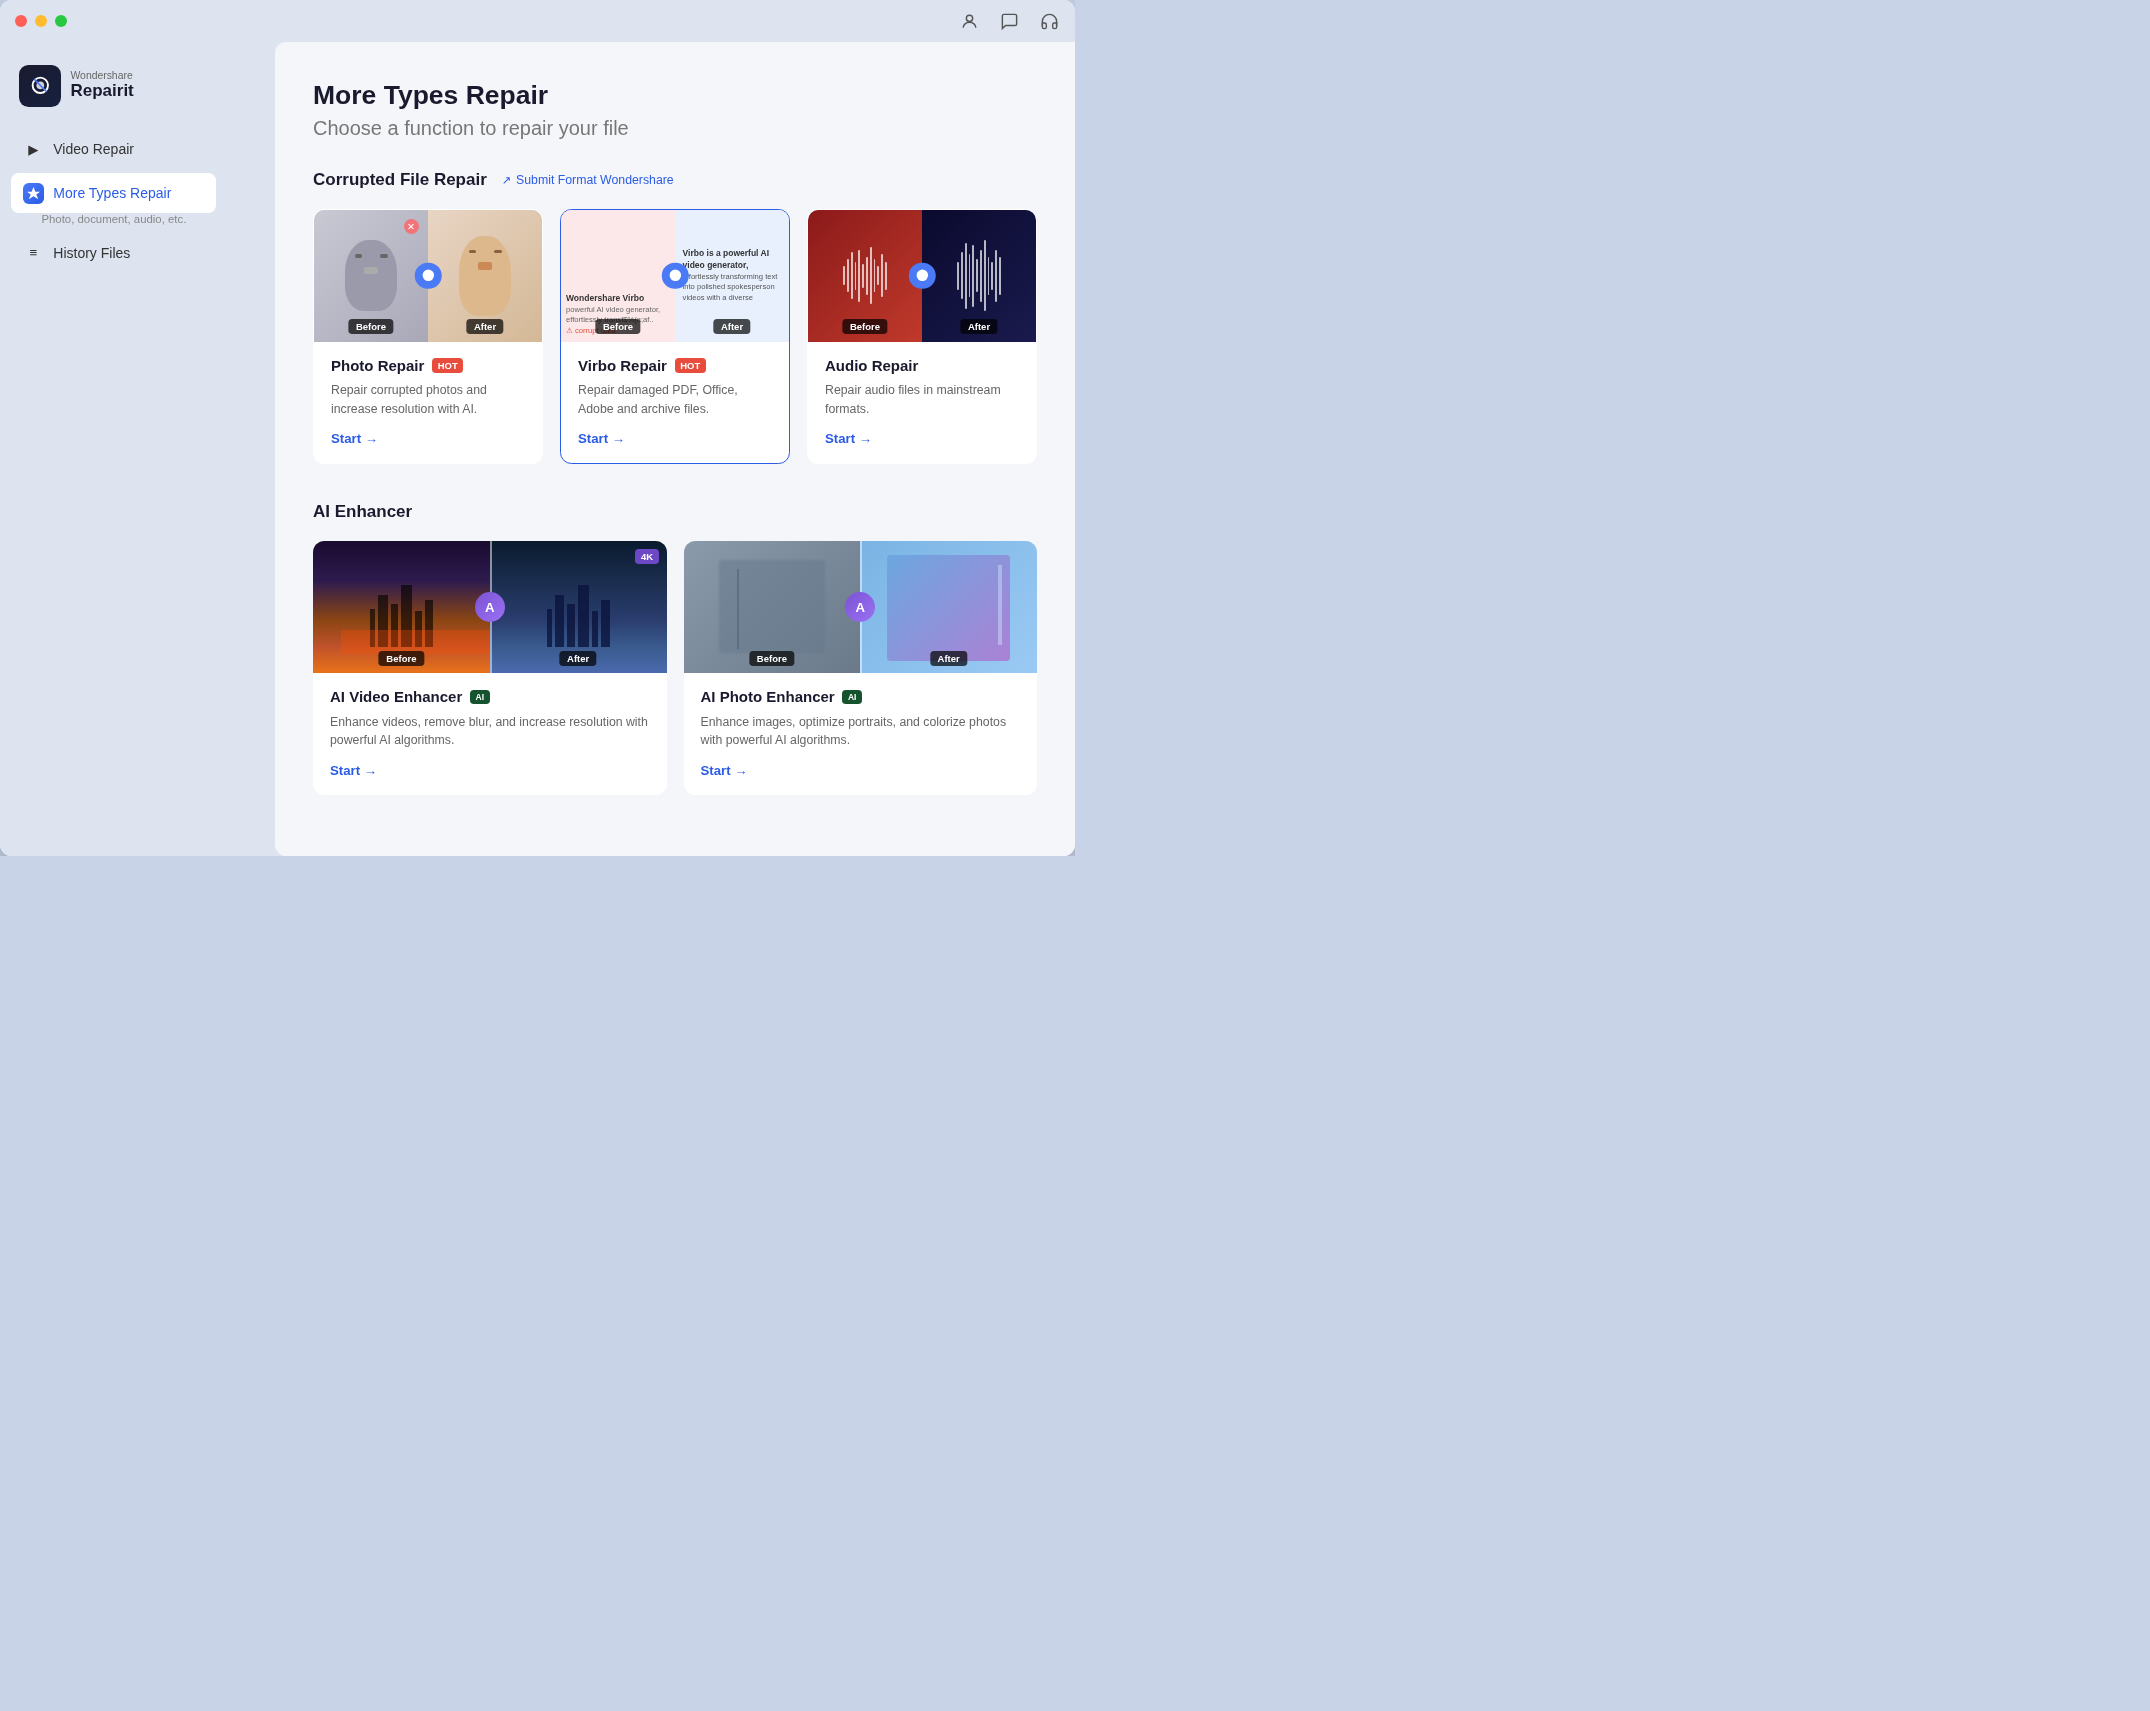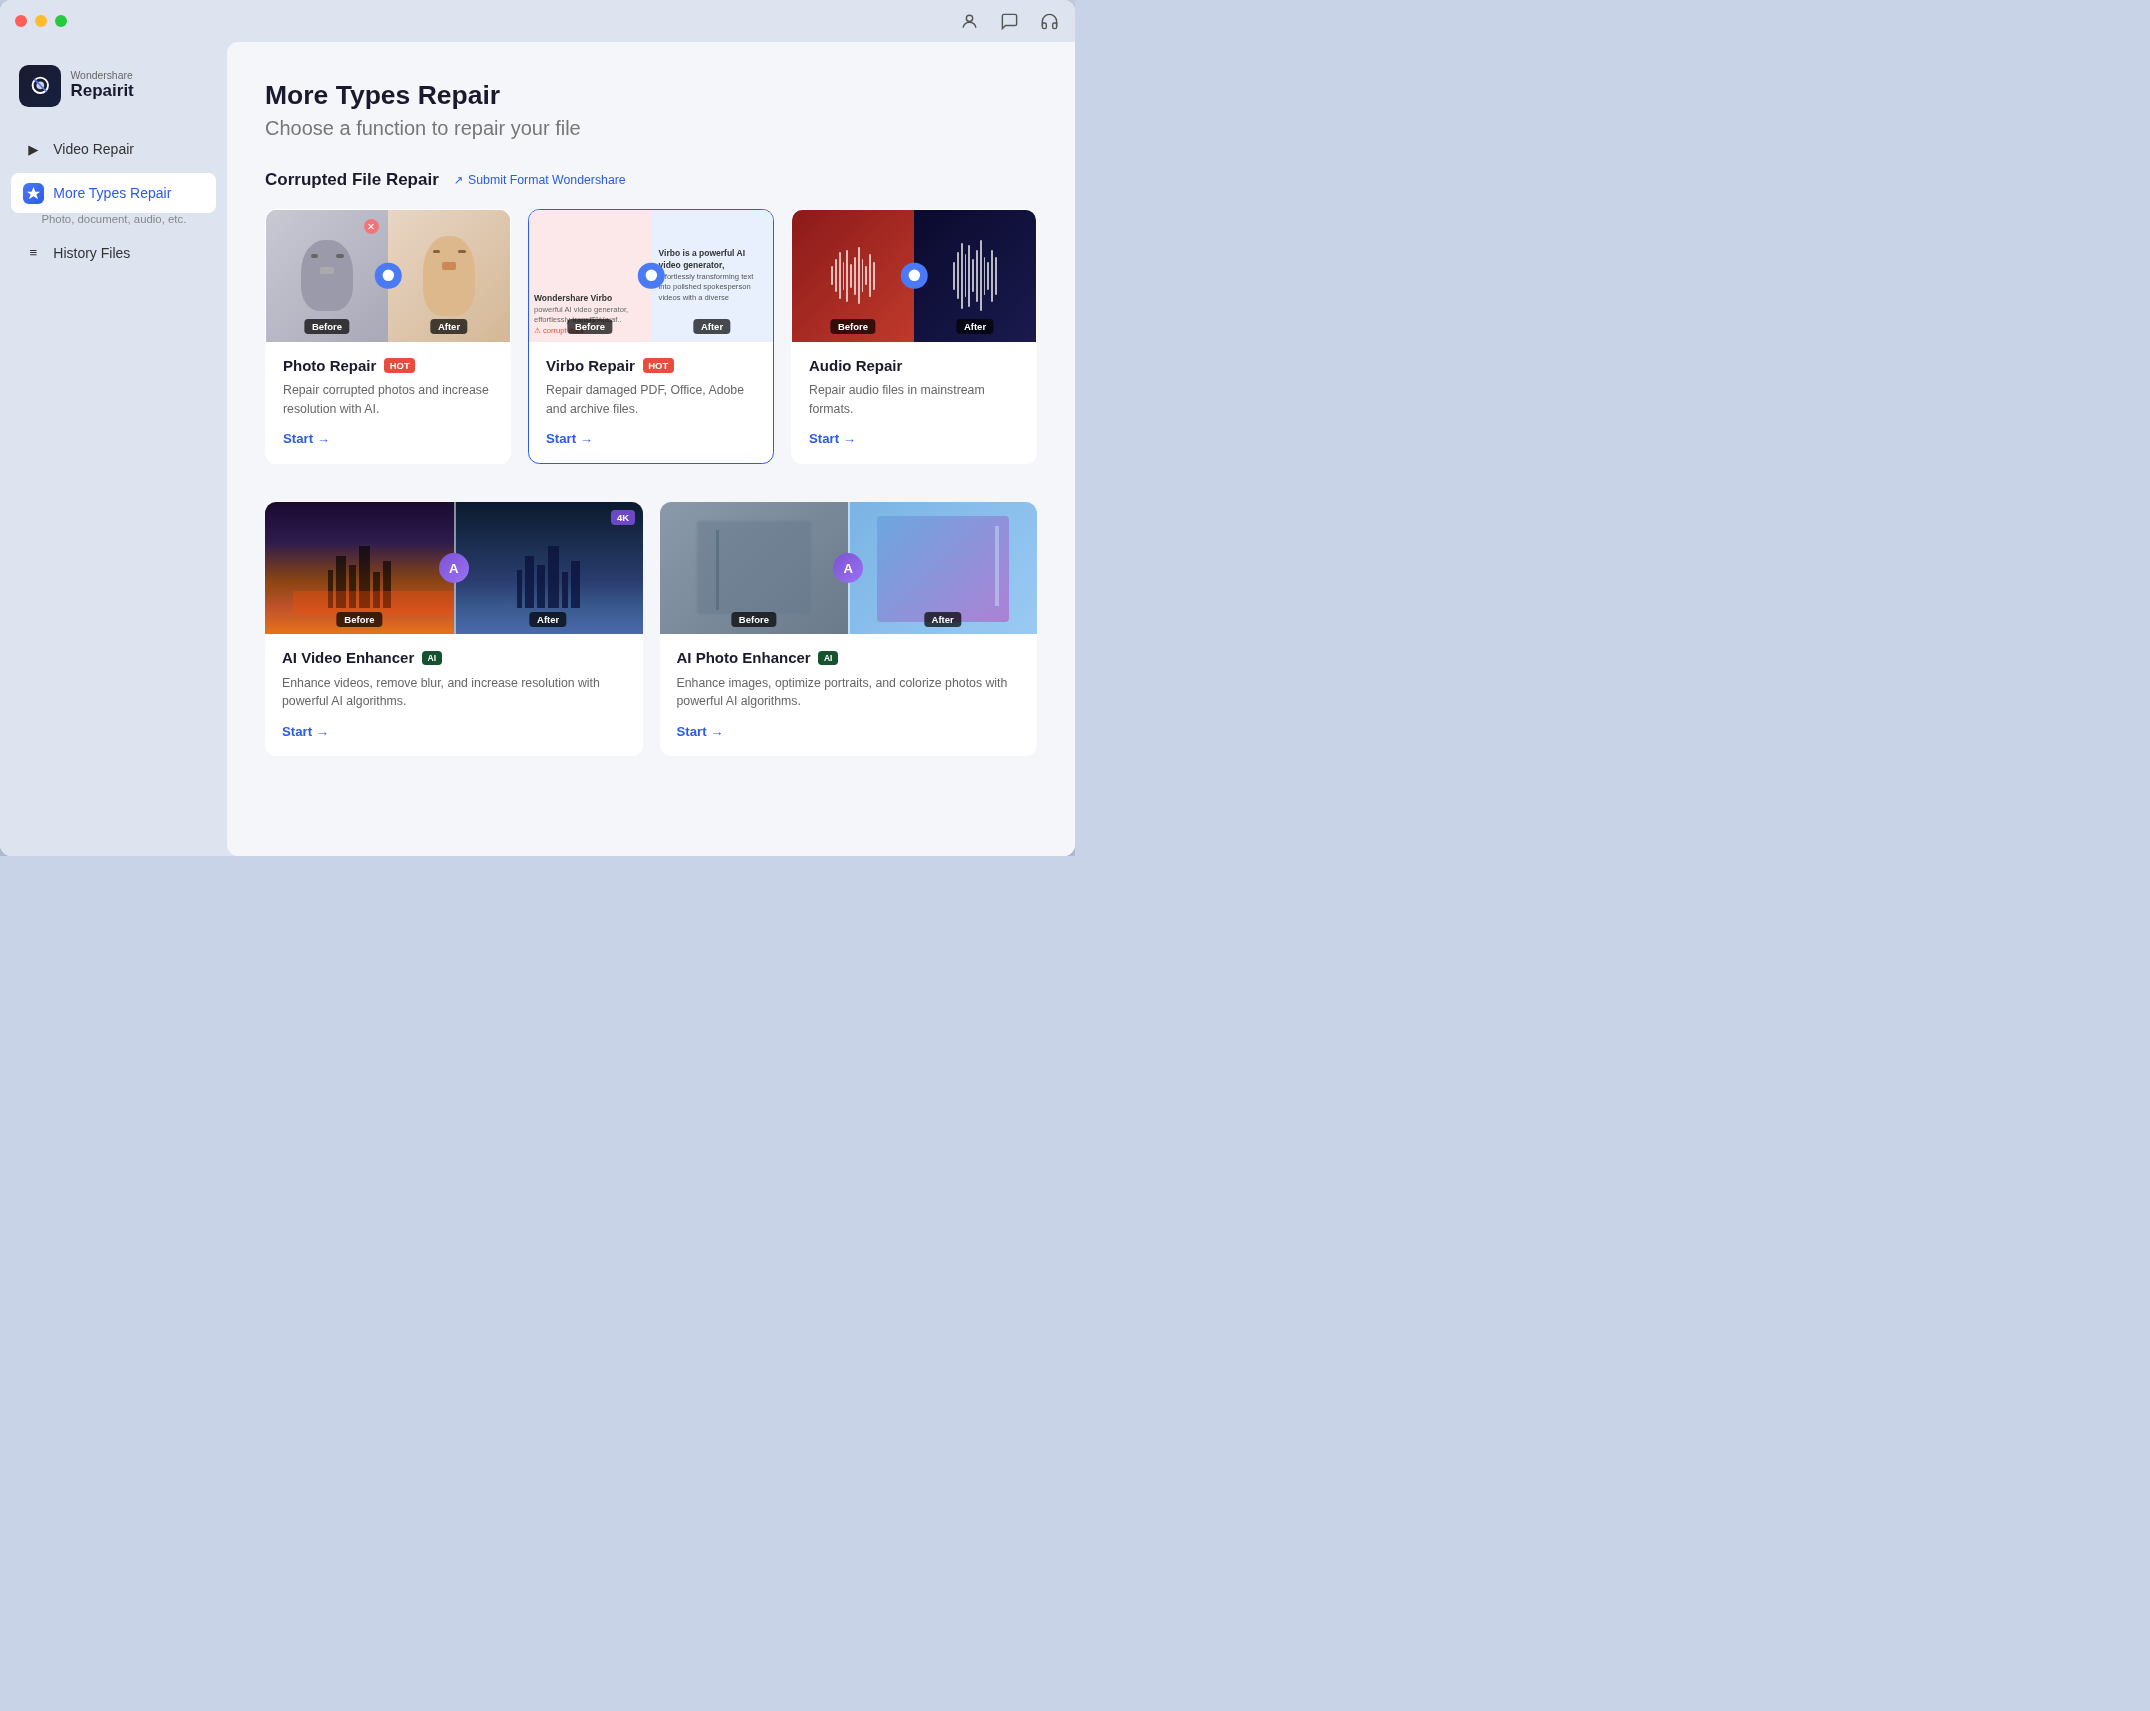--- a/index.html
+++ b/index.html
@@ -54,20 +54,21 @@
       display: flex;
       align-items: center;
       justify-content: center;
       color: #555;
       font-size: 17px;
     }
     .app-body {
       display: flex;
       flex: 1;
       overflow: hidden;
+      gap: 48px;
     }
     .sidebar {
       width: 227px;
       background: #dde4f0;
       padding: 15px 11.4px;
       flex-shrink: 0;
       display: flex;
       flex-direction: column;
       gap: 3.8px;
     }
@@ -637,20 +638,23 @@
           <div class="card-body">
             <div class="card-title-row">
               <span class="card-title">Audio Repair</span>
             </div>
             <p class="card-desc">Repair audio files in mainstream formats.</p>
             <div class="card-start">Start →</div>
           </div>
         </div>
       </div>
 
+      <div class="section-header">
+        <h2 class="section-title">AI Enhancer</h2>
+      </div>
 
       <div class="ai-cards-row">
 
         <div class="ai-card">
           <div class="ai-card-image">
             <div class="cityscape-before">
 
               <div style="position:absolute;bottom:26.5px;left:0;right:0;display:flex;justify-content:center;gap:2.8px;align-items:flex-end;">
                 <div style="width:5.7px;height:38px;background:rgba(0,0,0,0.6);"></div>
                 <div style="width:9.5px;height:52px;background:rgba(0,0,0,0.6);"></div>

